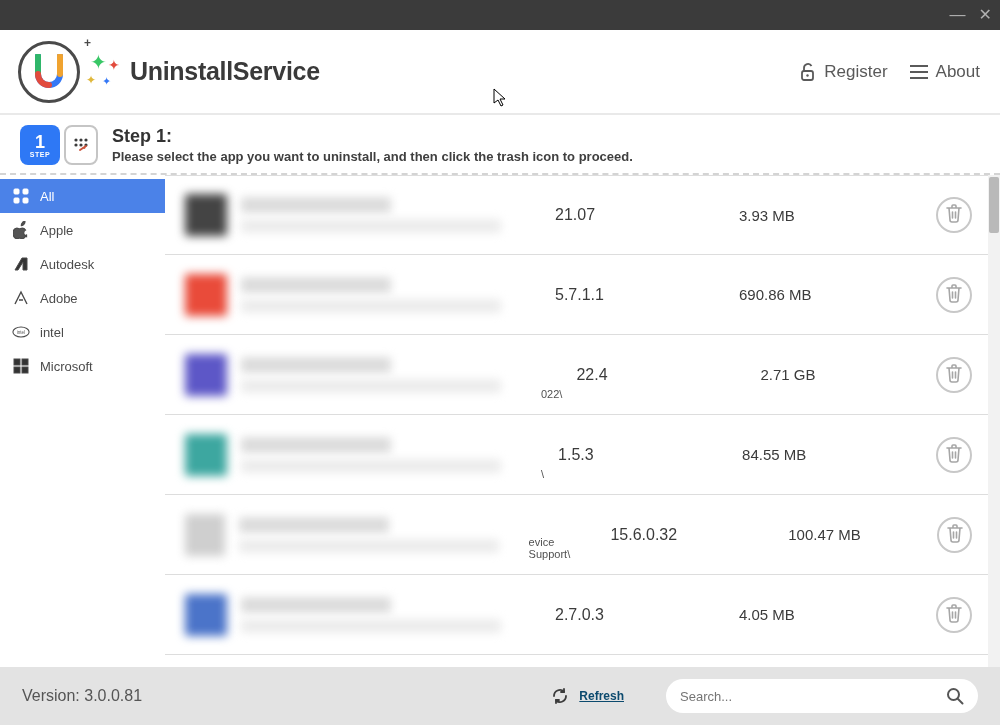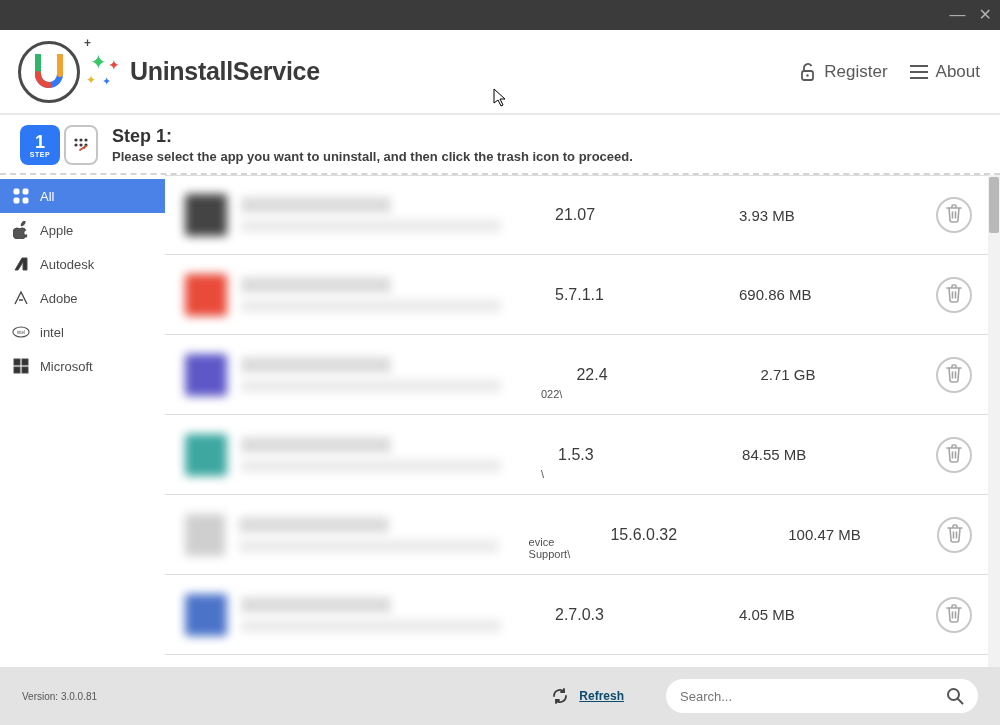--- a/index.html
+++ b/index.html
@@ -58,21 +58,21 @@
   .col-version { width: 170px; font-size: 16px; color: #3b3b3b; }
   .col-size { width: 140px; font-size: 15px; color: #3b3b3b; }
   .trash { margin-left: auto; width: 36px; height: 36px; border-radius: 50%; border: 2px solid #c8c8c8; display: flex; align-items: center; justify-content: center; cursor: default; }
   .trash svg { stroke: #a6a6a6; }
 
   .scrollbar { position: absolute; right: 0; top: 0; width: 12px; height: 100%; background: #f2f2f2; }
   .scrollthumb { position: absolute; left: 1px; width: 10px; top: 2px; height: 56px; background: #b9b9b9; border-radius: 2px; }
 
   
   .footer { height: 58px; background: #e3e3e3; display: flex; align-items: center; padding: 0 22px; gap: 20px; }
-  .version { font-size: 10px; color: #555; }
+  .version { font-size: 16px; color: #555; }
   .footer-center { margin-left: auto; display: flex; align-items: center; gap: 10px; color: #0c4a6e; font-size: 12px; font-weight: 600; cursor: default; justify-content: center; }
   .footer-center .txt { text-decoration: underline; }
   .search { margin-left: 22px; width: 312px; height: 34px; background: #fff; border-radius: 18px; display: flex; align-items: center; padding: 0 14px; gap: 10px; }
   .search input { border: none; outline: none; flex: 1; font-size: 13px; color: #3b82f6; background: transparent; }
   .search svg { stroke: #555; }
 
   .cursor { position: absolute; left: 493px; top: 88px; pointer-events: none; }
 </style>
 </head>
 <body>

